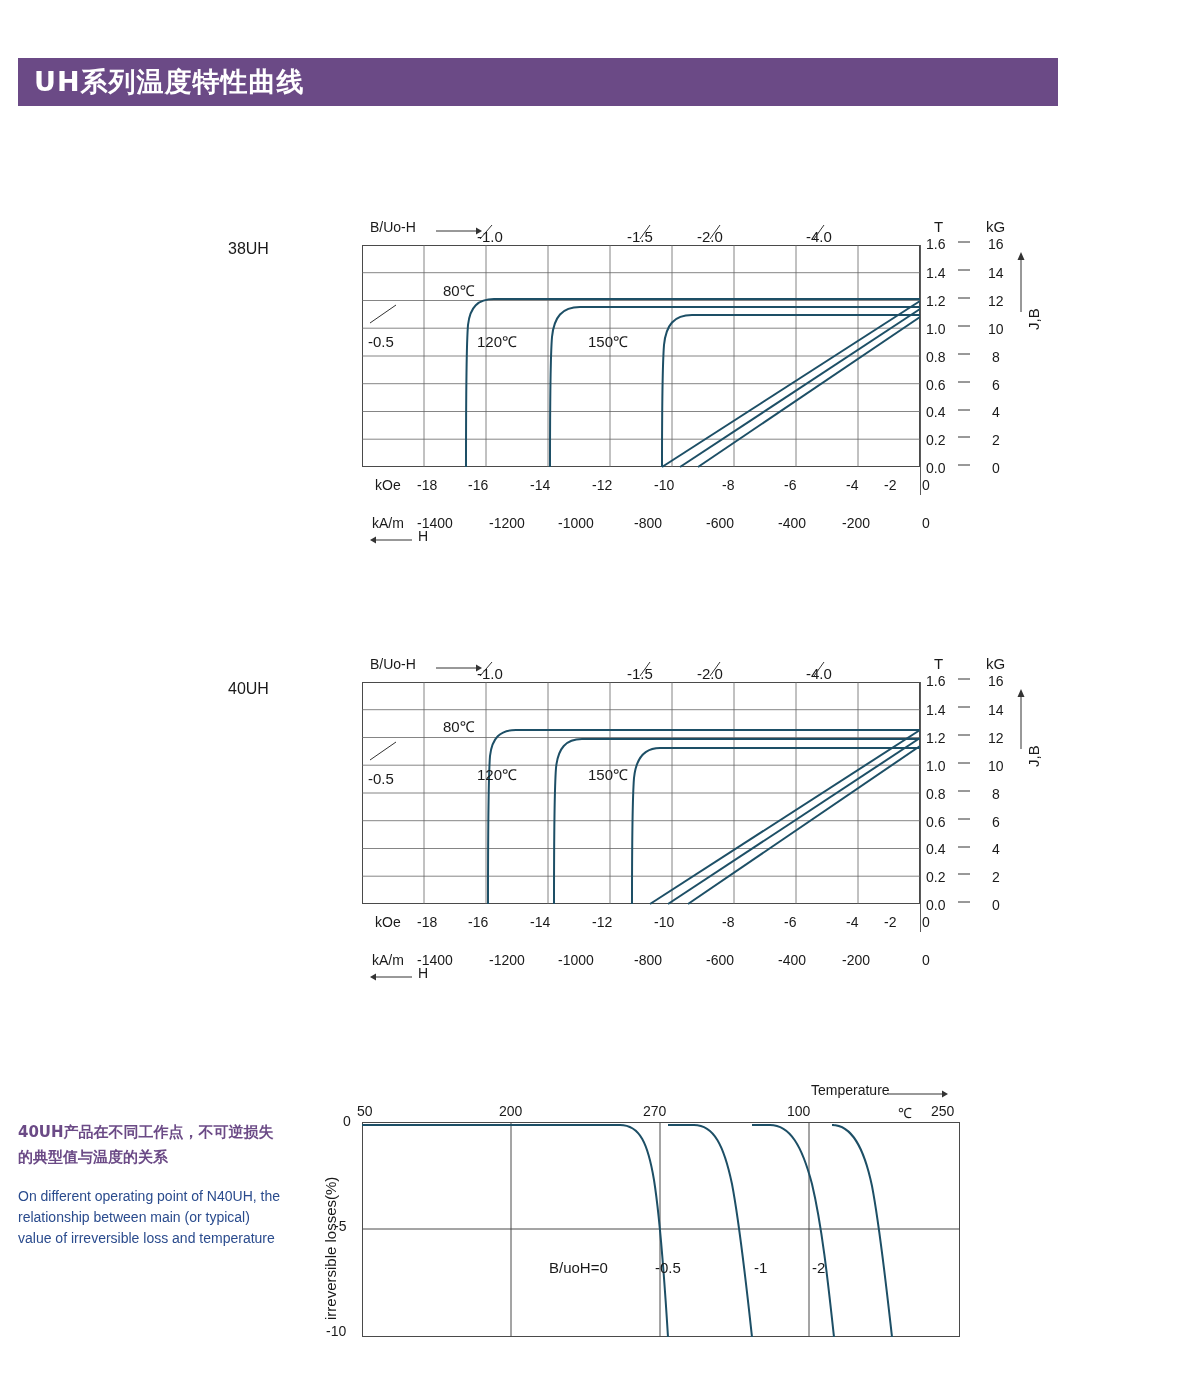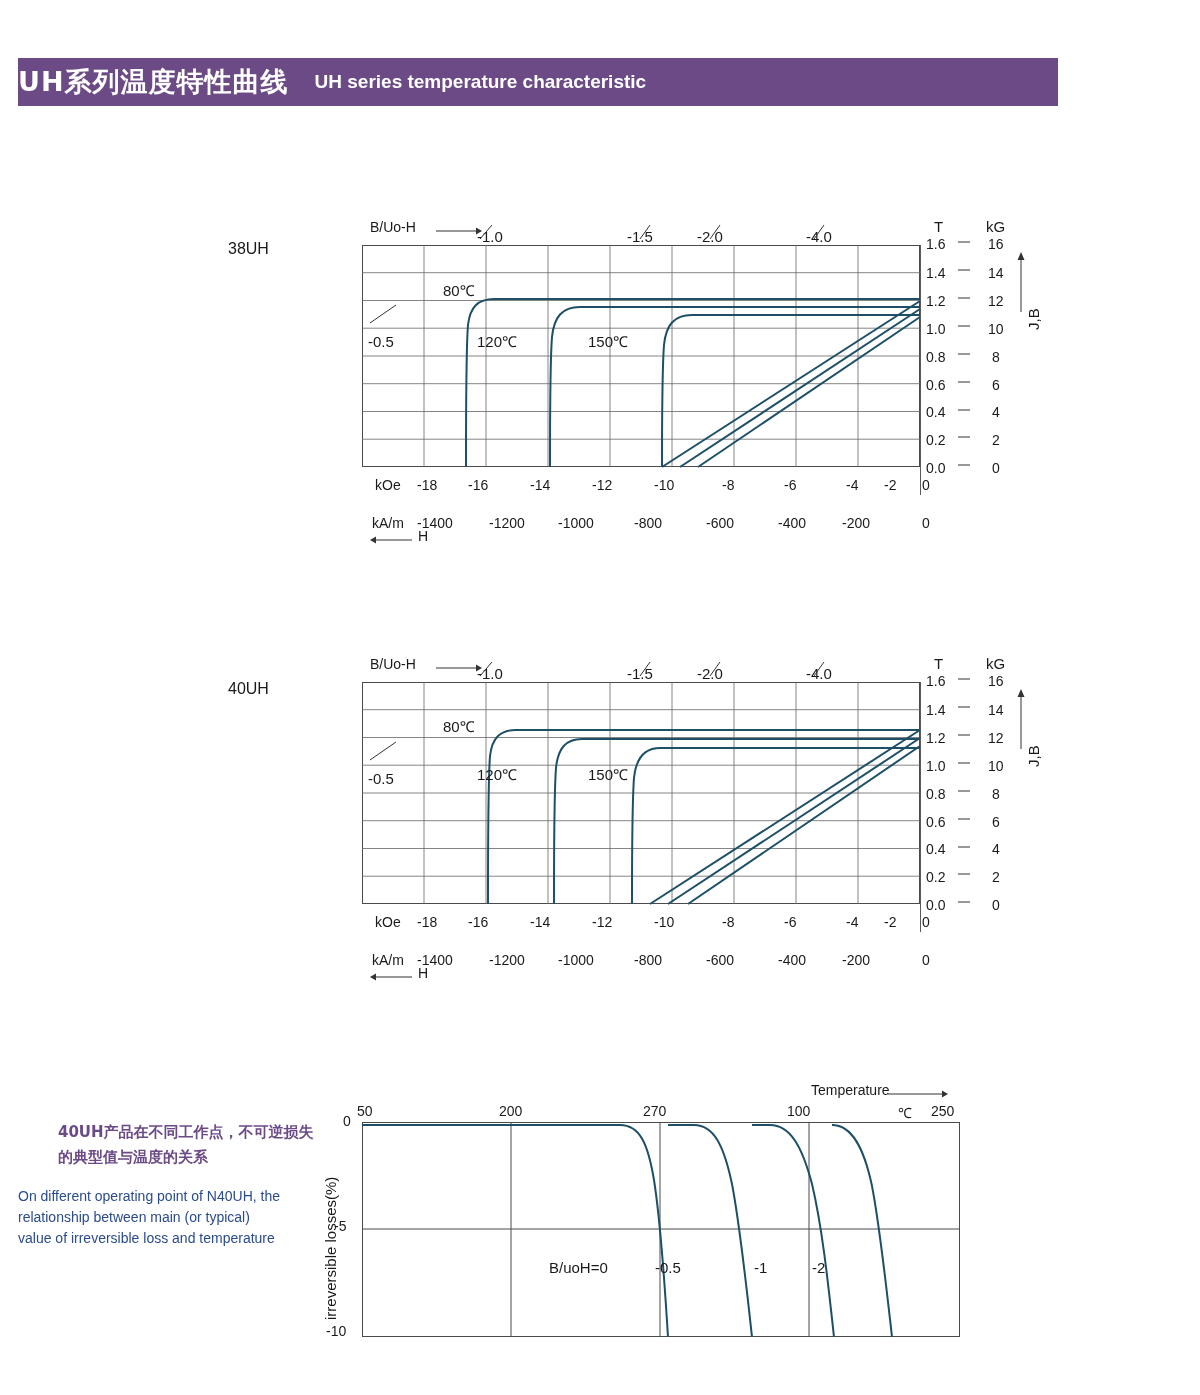--- a/index.html
+++ b/index.html
@@ -12,20 +12,21 @@
     overflow:hidden;
   }
   
   .header-bar{
     position:absolute;left:18px;top:58px;width:1040px;height:48px;
     background:#6b4a86;
     display:flex;align-items:center;
   }
   .header-bar .cn{
     color:#ffffff;font-size:27px;font-weight:bold;letter-spacing:1px;
+    margin-left:16px;
     font-family:"DejaVu Sans", sans-serif;
   }
   .header-bar .en{
     color:#ffffff;font-size:19px;font-weight:bold;margin-left:26px;
     font-family:"Liberation Sans", sans-serif;
   }
   
   .lbl{position:absolute;white-space:nowrap;}
   .axis-num{font-size:14px;}
   .series-name{position:absolute;font-size:16px;color:#1a1a1a;}
@@ -33,40 +34,38 @@
   .chart-block{position:absolute;}
   .vline{position:absolute;background:#5a5a5a;width:1px;}
   svg{display:block;overflow:visible;}
   .curve{fill:none;stroke:#1d4f66;stroke-width:2;}
   .thin{fill:none;stroke:#333;stroke-width:1;}
   
   .note-cn{
     position:absolute;left:18px;top:1120px;width:265px;
     color:#6b4a86;font-size:15px;line-height:25px;font-weight:bold;
     font-family:"DejaVu Sans", sans-serif;
-    margin-left:40px;
   }
   .note-en{
     position:absolute;left:18px;top:1186px;width:262px;
     color:#2a4b8d;font-size:14px;line-height:21px;
     font-family:"Liberation Sans", sans-serif;
   }
   .vlabel{
     position:absolute;
     transform:rotate(-90deg);
     transform-origin:left top;
     font-size:15px;white-space:nowrap;
   }
 </style>
 </head>
 <body>
 
 <div class="header-bar">
   <span class="cn">UH系列温度特性曲线</span>
-  <span class="en">UH series temperature characteristic</span>
 </div>
 
 <div class="series-name" style="left:228px;top:240px;text-align:right;">38UH</div>
 
 <div class="chart-block">
 
   <div class="lbl" style="left:370px;top:219px;font-size:14px;">B/Uo-H</div>
   <svg style="position:absolute;left:436px;top:226px;width:46px;height:10px;">
     <line x1="0" y1="5" x2="40" y2="5" class="thin"></line>
     <polygon points="40,1.5 46,5 40,8.5" fill="#333"></polygon>

